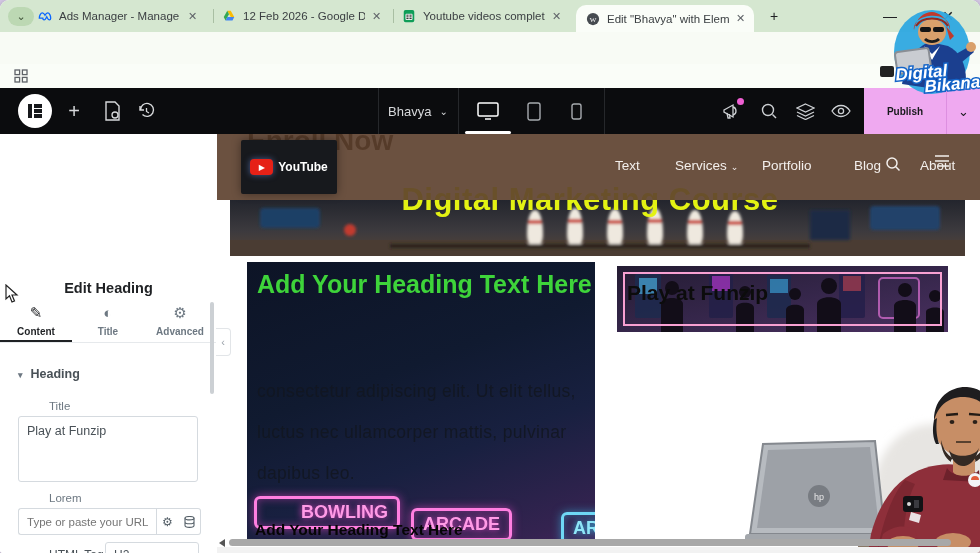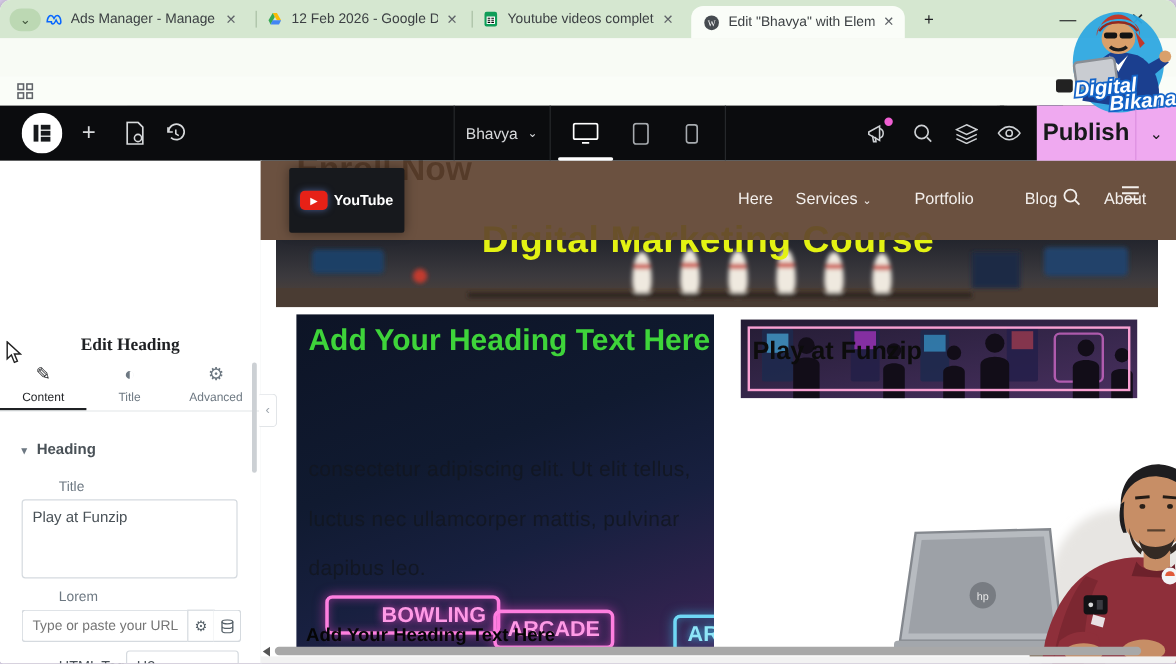--- a/index.html
+++ b/index.html
@@ -19,31 +19,31 @@
   .navic{top:38px;font-size:16px;color:#474a47;}
   #omnibox{left:104px;top:36px;width:708px;height:26px;border-radius:13px;background:#eef2ec;display:flex;align-items:center;}
   #omnibox .url{font-size:12.5px;color:#1e2023;margin-left:10px;white-space:nowrap;overflow:hidden;}
   #bookmarksbar{left:0;top:64px;width:980px;height:24px;background:#fafdf8;}
   .avatar{left:864px;top:37px;width:24px;height:24px;border-radius:50%;background:radial-gradient(circle at 50% 38%,#c99a6e 0 36%,#3a5a8a 37% 70%,#4e4038 71%);}
   
   #ebar{left:0;top:88px;width:980px;height:46px;background:#0b0c0e;display:block;color:#d7d9db;}
   .eic{position:absolute;top:0;height:46px;display:flex;align-items:center;justify-content:center;color:#d7d9db;}
   .esep{position:absolute;top:0;width:1px;height:46px;background:#26282b;}
   #publish{left:864px;top:0;width:116px;height:46px;background:#efa9f0;color:#17191b;}
-  #publish .lbl{position:absolute;left:0;top:0;width:82px;height:46px;display:flex;align-items:center;justify-content:center;font-weight:bold;font-size:20px;}
+  #publish .lbl{position:absolute;left:0;top:0;width:82px;height:46px;display:flex;align-items:center;justify-content:center;font-weight:bold;font-size:10px;}
   #publish .pdiv{position:absolute;left:82px;top:0;width:1px;height:46px;background:#dd8fe0;}
   #publish .chev{position:absolute;left:83px;top:0;width:33px;height:46px;display:flex;align-items:center;justify-content:center;font-size:13px;}
   .devunder{left:465px;top:131px;width:46px;height:3px;background:#fff;border-radius:2px;}
   .pinkdot{left:737px;top:98px;width:7px;height:7px;border-radius:50%;background:#ef5fd2;}
   
   #panel{left:0;top:134px;width:217px;height:419px;background:#fff;border-right:1px solid #e6e9ec;}
   #panel-title{left:0;top:146px;width:217px;text-align:center;font-size:14.5px;font-weight:bold;color:#1f2124;}
   .ptab{position:absolute;top:170px;width:72px;text-align:center;color:#6d7882;}
   .ptab .pic{font-size:15px;line-height:18px;}
-  .ptab .plb{font-size:10px;margin-top:4px;}
+  .ptab .plb{font-size:10px;margin-top:4px;font-weight:bold;}
   .ptab.active{color:#1f2124;}
   #ptab-underline{left:0;top:206px;width:72px;height:2px;background:#1f2124;}
   #ptabs-border{left:0;top:208px;width:216px;height:1px;background:#e6e9ec;}
   #sec-head{left:18px;top:233px;font-size:12.5px;font-weight:bold;color:#495157;}
   #sec-head .car{font-size:9px;margin-right:8px;color:#6d7882;}
   .flabel{position:absolute;font-size:11.5px;color:#6d7882;margin-left:31px;}
   #ai-link{left:0;top:265px;width:205px;text-align:right;font-size:11px;color:#c602c9;}
   #title-area{left:18px;top:282px;width:180px;height:66px;border:1px solid #d5dadf;border-radius:3px;resize:none;font-family:"Liberation Sans",sans-serif;font-size:12.5px;color:#495157;padding:7px 8px;box-sizing:border-box;outline:none;}
   #link-input{left:18px;top:374px;width:139px;height:27px;border:1px solid #d5dadf;border-right:none;border-radius:3px 0 0 3px;font-size:11.5px;color:#495157;padding:0 8px;box-sizing:border-box;outline:none;font-family:"Liberation Sans",sans-serif;}
   .linkbtn{position:absolute;top:374px;width:23px;height:27px;border:1px solid #d5dadf;box-sizing:border-box;display:flex;align-items:center;justify-content:center;color:#556068;font-size:12px;background:#fff;}
@@ -251,21 +251,21 @@
       <div class="pdiv"></div>
       <div class="chev">
           <span>⌄</span>
         </div>
     </div>
   </div>
   <div class="abs devunder"></div>
   <div class="abs pinkdot"></div>
 
   <div class="abs" id="panel">
-    <div class="abs" id="panel-title" style="position:absolute;font-family:Liberation Serif, serif;">Edit Heading</div>
+    <div class="abs" id="panel-title" style="position:absolute;">Edit Heading</div>
 
     <div class="ptab active" style="left:0;">
       <div class="pic"><span>✎</span></div>
       <div class="plb">Content</div>
     </div>
     <div class="ptab" style="left:72px;">
       <div class="pic"><span>◐</span></div>
       <div class="plb">Title</div>
     </div>
     <div class="ptab" style="left:144px;">
@@ -348,22 +348,22 @@
 
     <div class="abs" id="hero-heading">Digital Marketing Course</div>
 
     <div class="abs" id="site-header"></div>
     <div class="abs" id="site-logo">
       <div class="yt-play">
           <span>▶</span>
         </div>
       <div class="yt-word">YouTube</div>
     </div>
-    <div class="navitem" style="left:398px;">Here</div>
-    <div class="navitem" style="left:446px;"><span>Services</span><span class="nc">⌄</span></div>
+    <div class="navitem" style="left:398px;">Text</div>
+    <div class="navitem" style="left:458px;"><span>Services</span><span class="nc">⌄</span></div>
     <div class="navitem" style="left:545px;">Portfolio</div>
     <div class="navitem" style="left:637px;">Blog</div>
     <div class="navitem" style="left:703px;">About</div>
 
     <div class="navitem" id="nav-search" style="left:668px;">
         <svg width="16" height="16" viewBox="0 0 16 16">
           <circle cx="7" cy="7" r="5" fill="none" stroke="#f3efec" stroke-width="1.5"></circle>
           <path d="M10.8 10.8L14.5 14.5" stroke="#f3efec" stroke-width="1.5"></path>
         </svg>
       </div>
@@ -371,21 +371,21 @@
         <svg width="18" height="14" viewBox="0 0 18 14">
           <path d="M2 2h14M2 7h14M5 12h11" stroke="#f3efec" stroke-width="1.6"></path>
         </svg>
       </div>
 
     <div class="abs" id="leftcol">
       <div class="green-h">Add Your Heading Text Here</div>
       <div class="lorem" style="top:160px;">luctus nec ullamcorper mattis, pulvinar</div>
       <div class="lorem" style="top:119px;">consectetur adipiscing elit. Ut elit tellus,</div>
       <div class="lorem" style="top:201px;">dapibus leo.</div>
-      <div class="nsign" style="left:24px;top:234px;padding-left:44px;">BOWLING</div>
+      <div class="nsign" style="left:7px;top:234px;padding-left:44px;">BOWLING</div>
       <div class="nsign" style="left:164px;top:246px;">ARCADE</div>
       <div class="nsign cyan" style="left:314px;top:250px;">ARC</div>
       <div id="bottom-black-h">Add Your Heading Text Here</div>
     </div>
 
     <div class="abs" id="rightcol">
       <svg width="331" height="66" viewBox="0 0 331 66" preserveAspectRatio="none">
         <defs>
             <linearGradient id="bg2" x1="0" y1="0" x2="1" y2="1">
               <stop offset="0" stop-color="#241c33"></stop>

